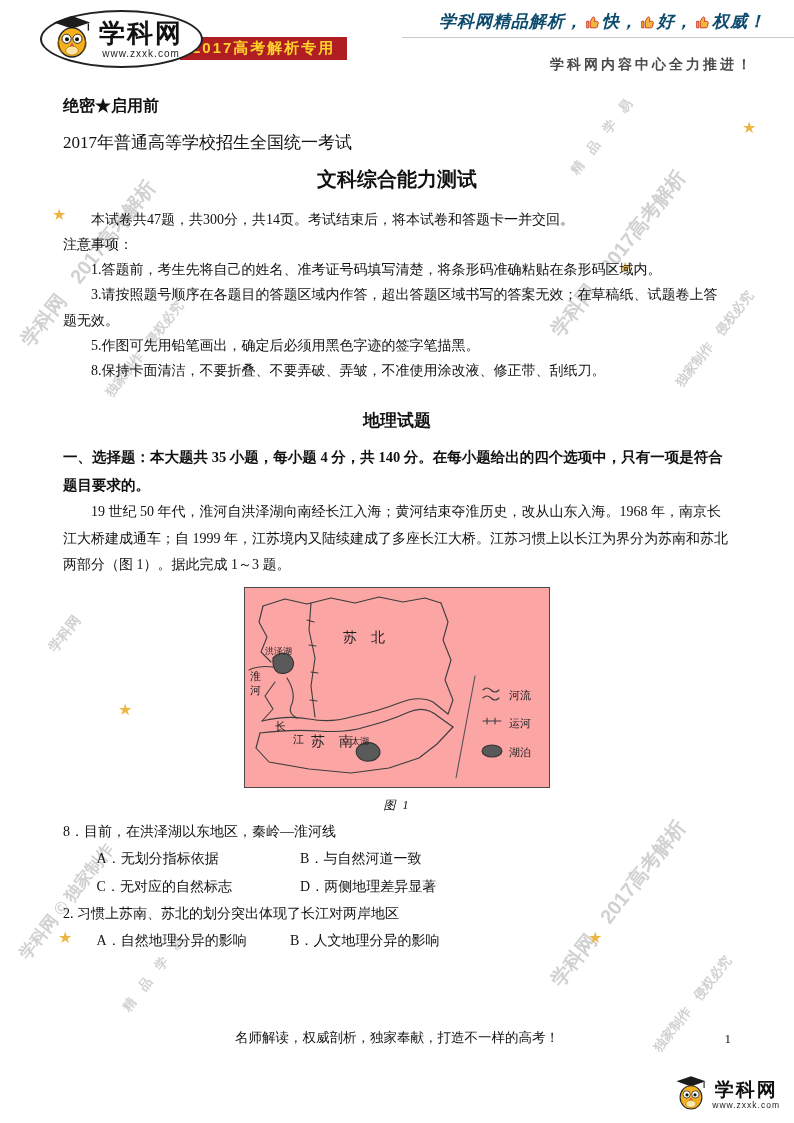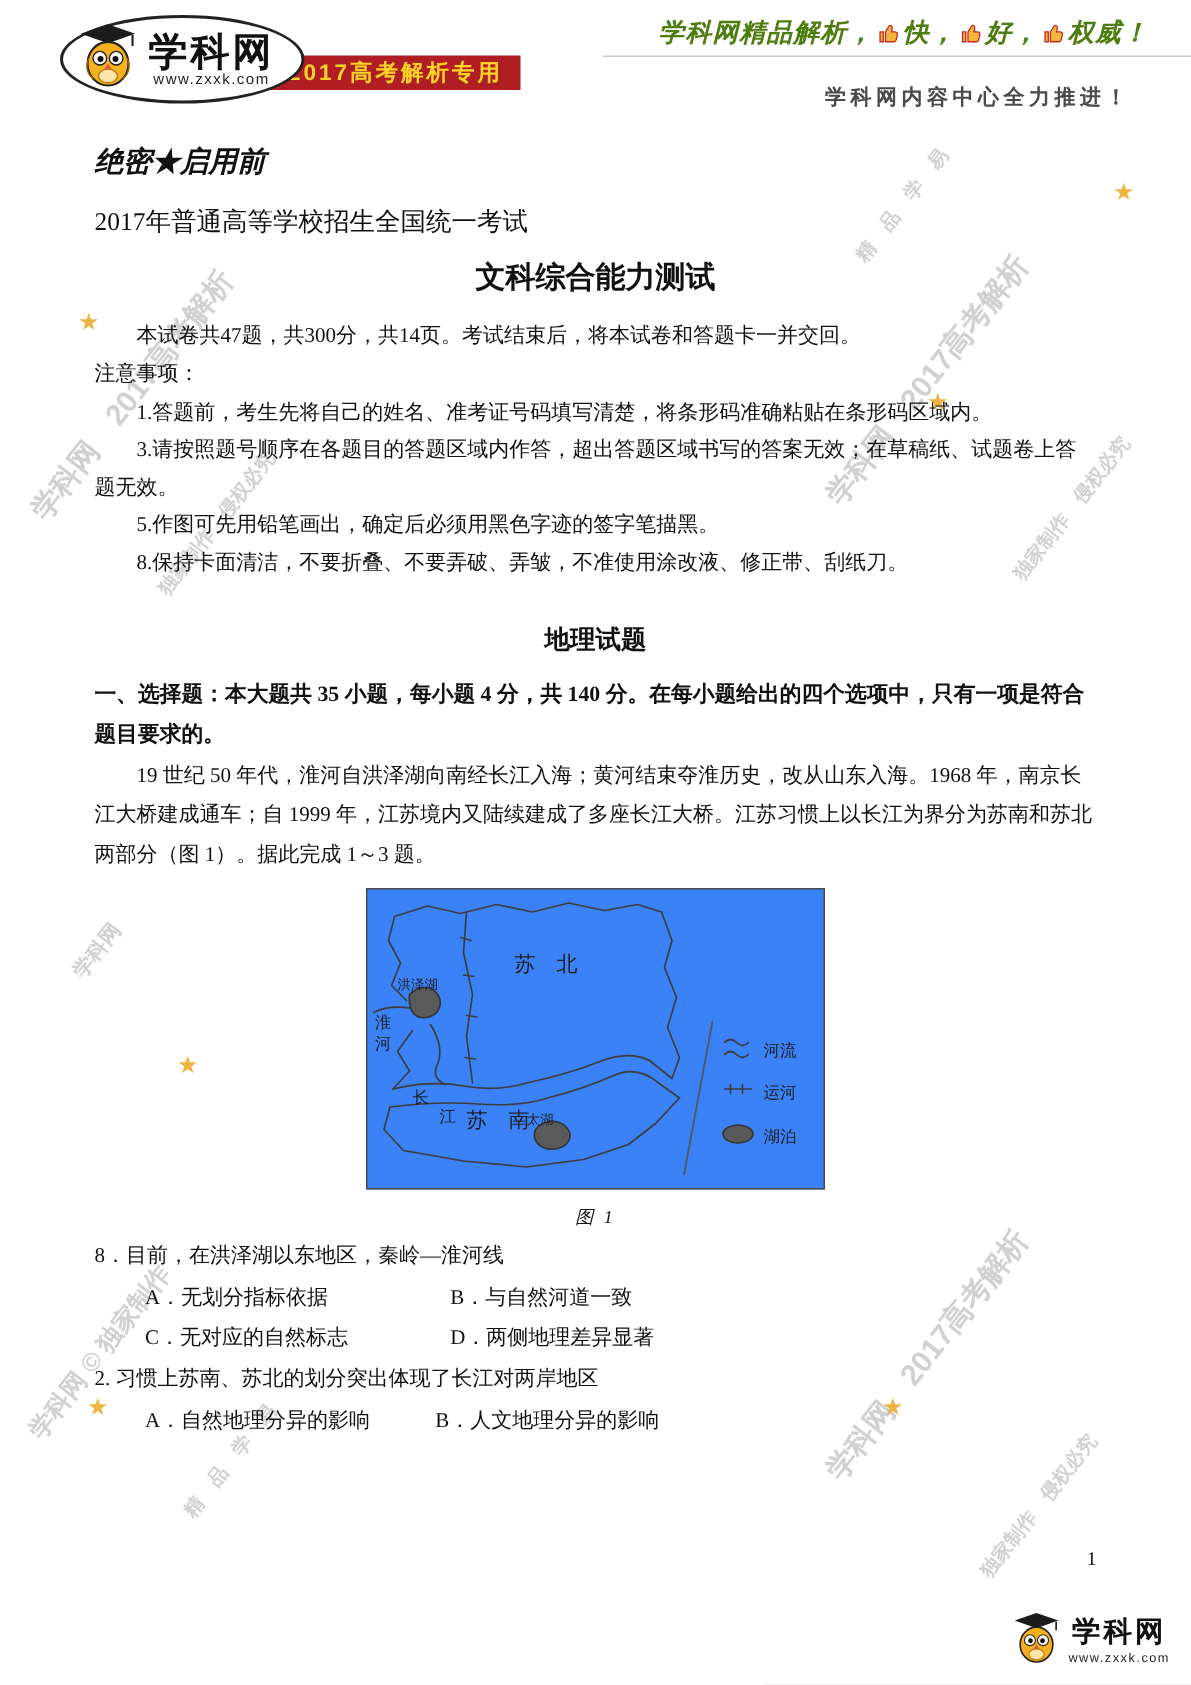--- a/index.html
+++ b/index.html
@@ -41,45 +41,45 @@
   .logo-url  { display:block; font-family:"Liberation Sans",sans-serif; font-size:10px;
                letter-spacing:1px; color:#222; }
   .banner {
     position:absolute; left:180px; top:37px; z-index:2;
     background:#b01e23; color:#ffd429; font-weight:bold; font-size:15px;
     font-family:"Liberation Sans",sans-serif; letter-spacing:2px; padding:2px 12px;
   }
   .mast-right { position:absolute; top:10px; right:0; width:392px; z-index:3; }
   .slogan-red {
     display:flex; justify-content:flex-end; align-items:center; gap:2px;
-    padding-right:28px; color:#4d7c0f; font-weight:bold; font-style:italic;
+    padding-right:28px; color:#0c4a6e; font-weight:bold; font-style:italic;
     font-size:17px; letter-spacing:1px;
   }
   .thumb svg { width:15px; height:16px; display:block; }
   .slogan-sub {
     margin-top:4px; border-top:1px solid #c9c9c9; padding:18px 40px 0 0;
     text-align:right; color:#4a4a4a; font-weight:bold; font-size:14px;
     letter-spacing:3px; font-family:"Liberation Sans",sans-serif;
   }
 
   
   .content { position:relative; z-index:2; padding:92px 63px 0; }
   p { font-size:14px; line-height:1.8; }
-  .secret { font-weight:bold; font-size:19px; margin-bottom:10px;font-style:italic; }
+  .secret { font-weight:bold; font-size:16px; margin-bottom:10px; }
   .title    { text-align:left; font-size:17px; font-weight:normal; margin:4px 0 12px; }
   .subtitle { text-align:center; font-size:20px; font-weight:bold; margin:0 0 14px; }
   .indent { text-indent:2em; }
   .notice-label { font-size:14px; line-height:1.8; }
   .notices p { text-indent:2em; }
   .section-title { text-align:center; font-weight:bold; font-size:17px; margin:26px 0 12px; }
   .part-heading { font-weight:bold; font-size:14.5px; line-height:1.9; }
   .passage { text-indent:2em; line-height:1.9; }
 
   .figure { text-align:center; margin:8px 0 4px; }
-  .map-box { display:inline-block; border:1px solid #4a4a4a; background:#3b82f6; padding:2px;text-align:center; }
+  .map-box { display:inline-block; border:1px solid #4a4a4a; background:#fca5a5; padding:2px;text-align:center; }
   .map-box svg { display:block; }
   .fig-caption { font-size:12px; margin-top:5px; letter-spacing:2px;font-style:italic; }
 
   .q-stem { line-height:1.95; }
   .opts { padding-left:2.4em; line-height:1.95; font-size:14px; }
   .opt  { display:inline-block; }
   .colA  { width:200px; }
   .colA2 { width:190px; }
 
   .footer { position:absolute; left:0; right:0; bottom:76px; text-align:center;
@@ -245,20 +245,21 @@
 
     <div class="question">
       <p class="q-stem">2. 习惯上苏南、苏北的划分突出体现了长江对两岸地区</p>
       <div class="opts">
         <span class="opt colA2">A．自然地理分异的影响</span>
         <span class="opt">B．人文地理分异的影响</span>
       </div>
     </div>
   </div>
 
+  <div class="footer">名师解读，权威剖析，独家奉献，打造不一样的高考！</div>
   <div class="page-num">1</div>
 
   <div class="logo-bottom">
     <span>
       <svg width="32" height="36" viewBox="0 0 44 48" aria-hidden="true">
         <polygon points="22,1 42,8 22,15 2,8" fill="#1c1c1c"></polygon>
         <line x1="40" y1="9" x2="40" y2="17" stroke="#1c1c1c" stroke-width="1.5"></line>
         <ellipse cx="22" cy="30" rx="15" ry="16" fill="#f5b01e" stroke="#222" stroke-width="1.5"></ellipse>
         <circle cx="16" cy="26" r="5" fill="#fff" stroke="#222"></circle>
         <circle cx="28" cy="26" r="5" fill="#fff" stroke="#222"></circle>

